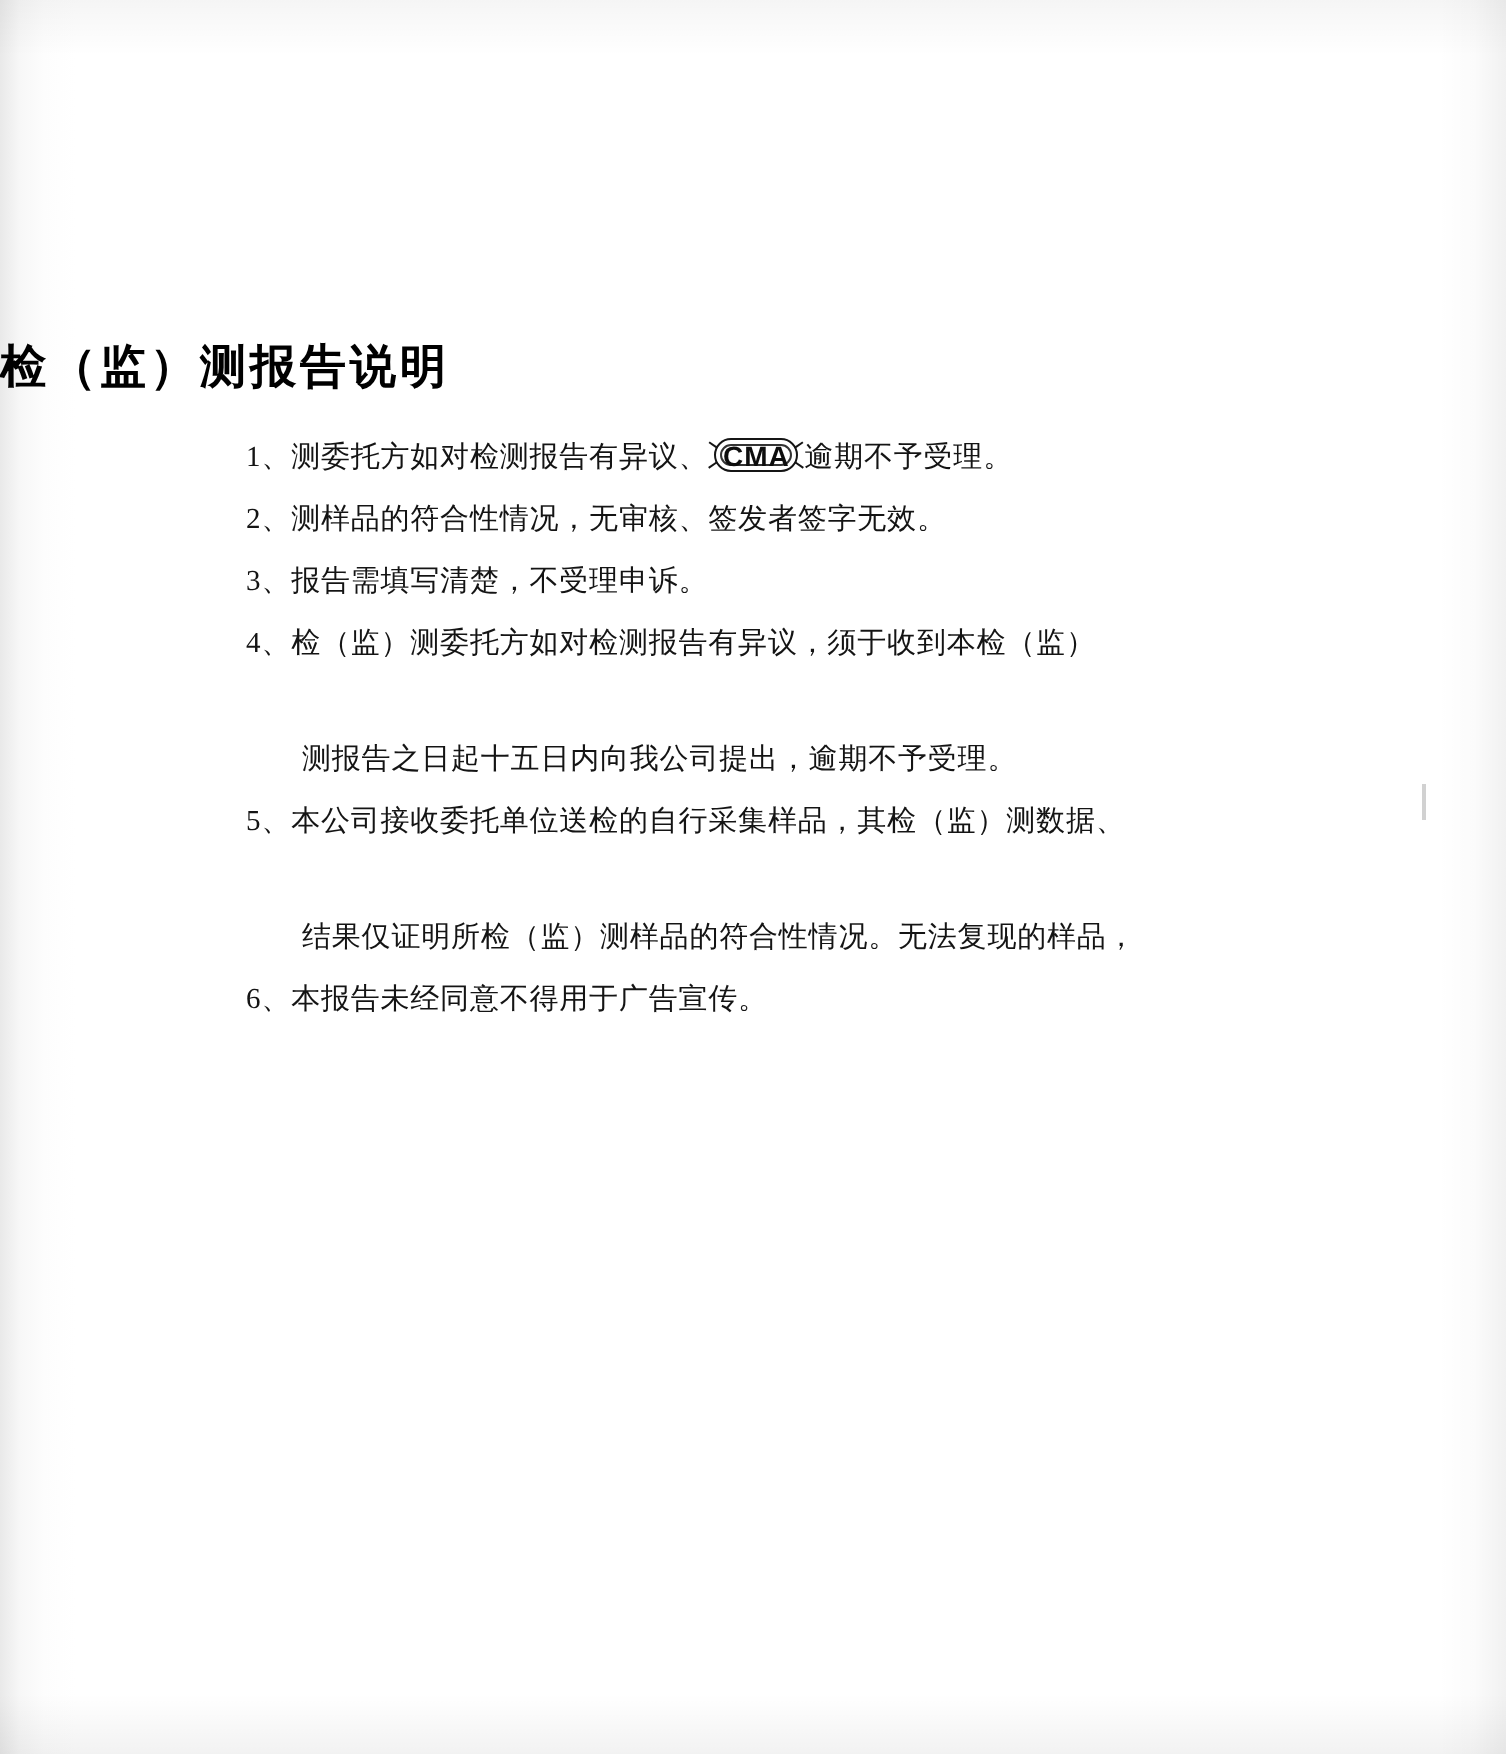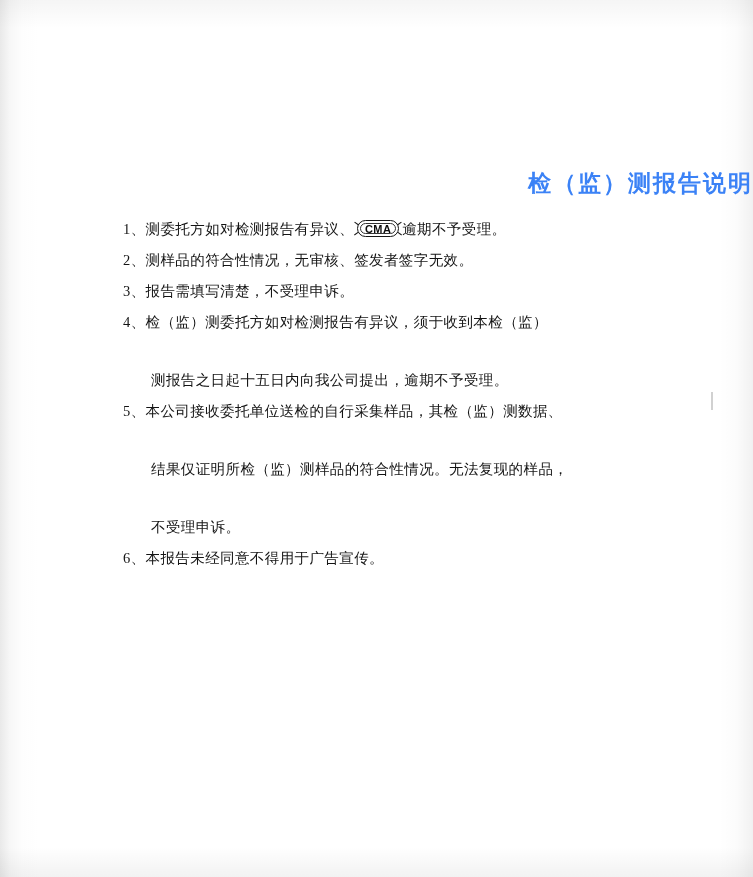--- a/index.html
+++ b/index.html
@@ -41,26 +41,26 @@
     top: 0;
     width: 753px;
     height: 877px;
   }
 
   .doc-title {
     position: absolute;
     top: 168px;
     left: 0;
     width: 753px;
-    text-align: right;
+    text-align: left;
     font-size: 23px;
     font-weight: 700;
     letter-spacing: 2px;
     font-family: "Liberation Serif", "DejaVu Serif", serif;
-    color: #3b82f6;
+    color: #000000;
   }
 
   .clause-list {
     position: absolute;
     top: 214px;
     left: 123px;
     width: 520px;
   }
 
   .clause {
@@ -102,21 +102,21 @@
     border: 0.8px solid #333;
     border-radius: 7px;
   }
   .ma-seal .txt {
     position: absolute;
     inset: 0;
     display: flex;
     align-items: center;
     justify-content: center;
     font-family: "Liberation Sans", sans-serif;
-    font-size: 11px;
+    font-size: 14px;
     font-weight: 700;
     letter-spacing: 0.5px;
     color: #0d0d0d;
   }
   .ma-seal .tick {
     position: absolute;
     width: 5px;
     height: 1.4px;
     background: #151515;
   }
@@ -159,21 +159,20 @@
     </div>
 
     <div class="clause">
       <span>4、</span><span>检（监）测委托方如对检测报告有异议，须于收到本检（监）</span>
       <span class="line2">测报告之日起十五日内向我公司提出，逾期不予受理。</span>
     </div>
 
     <div class="clause">
       <span>5、</span><span>本公司接收委托单位送检的自行采集样品，其检（监）测数据、</span>
       <span class="line2">结果仅证明所检（监）测样品的符合性情况。无法复现的样品，</span>
-      <span class="line2">不受理申诉。</span>
     </div>
 
     <div class="clause">
       <span>6、</span><span>本报告未经同意不得用于广告宣传。</span>
     </div>
 
 
   </div>
 
   <div class="speck"></div>

